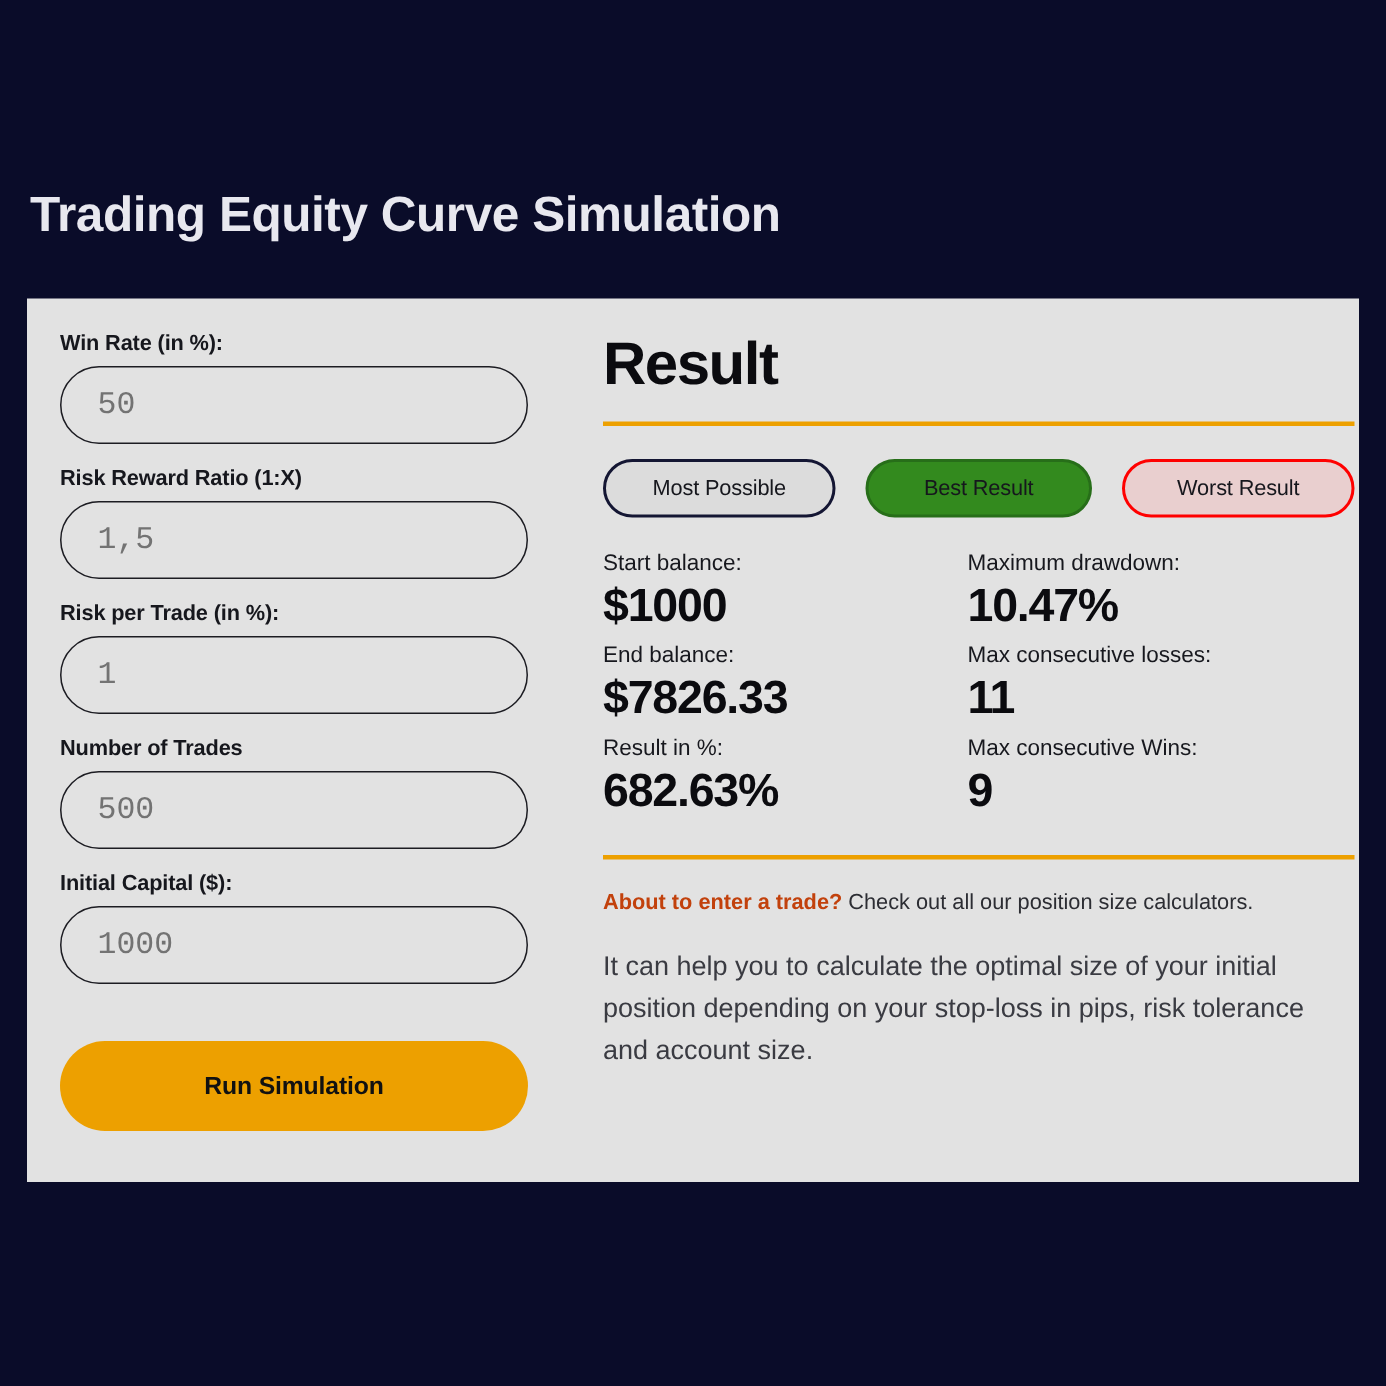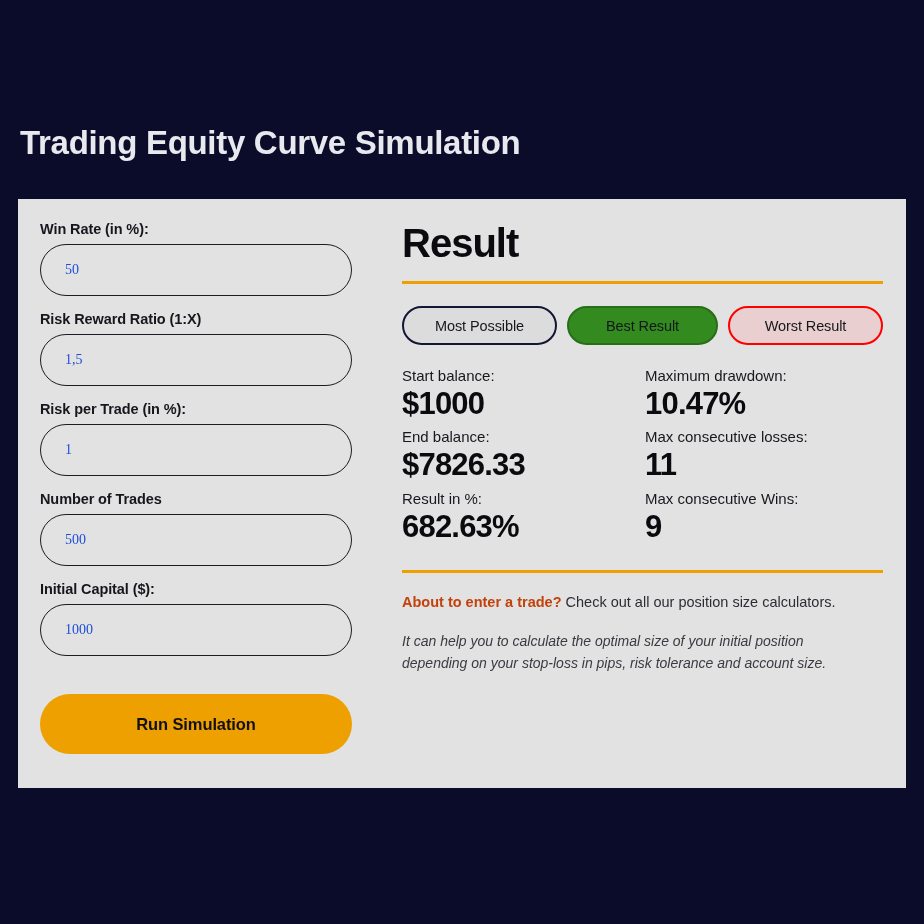--- a/index.html
+++ b/index.html
@@ -60,23 +60,23 @@
     margin-bottom: 7px;
     letter-spacing: -0.1px;
   }
 
   .field-input {
     width: 312px;
     height: 52px;
     border: 1px solid #1c1c22;
     border-radius: 26px;
     background: transparent;
-    font-family: Liberation Serif, serif;
-    font-size: 14px;
-    color: #1d4ed8;
+    font-family: Liberation Mono, monospace;
+    font-size: 21px;
+    color: #737373;
     padding: 0 24px;
     outline: none;
     display: block;
   }
 
   .run-button {
     margin-top: 23px;
     width: 312px;
     height: 60px;
     border: none;
@@ -109,21 +109,21 @@
   .divider {
     height: 3px;
     background: #eda000;
     width: 100%;
     margin: 18px 0 0 0;
   }
 
   
   .tabs {
     display: flex;
-    gap: 10px;
+    gap: 20px;
     margin-top: 22px;
   }
 
   .tab {
     height: 39px;
     border-radius: 20px;
     font-family: "Liberation Sans", sans-serif;
     font-size: 14.5px;
     color: #16171d;
     cursor: pointer;
@@ -183,26 +183,25 @@
     margin-top: 20px;
     line-height: 1.35;
   }
 
   .info-lead b {
     color: #c2410c;
     font-weight: bold;
   }
 
   .info-body {
-    font-size: 14px;
+    font-size: 18px;
     color: #3a3b42;
     margin-top: 18px;
     line-height: 1.55;
     max-width: 470px;
-    font-style: italic;
   }
 </style>
 </head>
 <body>
 
 <div class="page">
 
   <div class="page-title">Trading Equity Curve Simulation</div>
 
   <div class="card">

